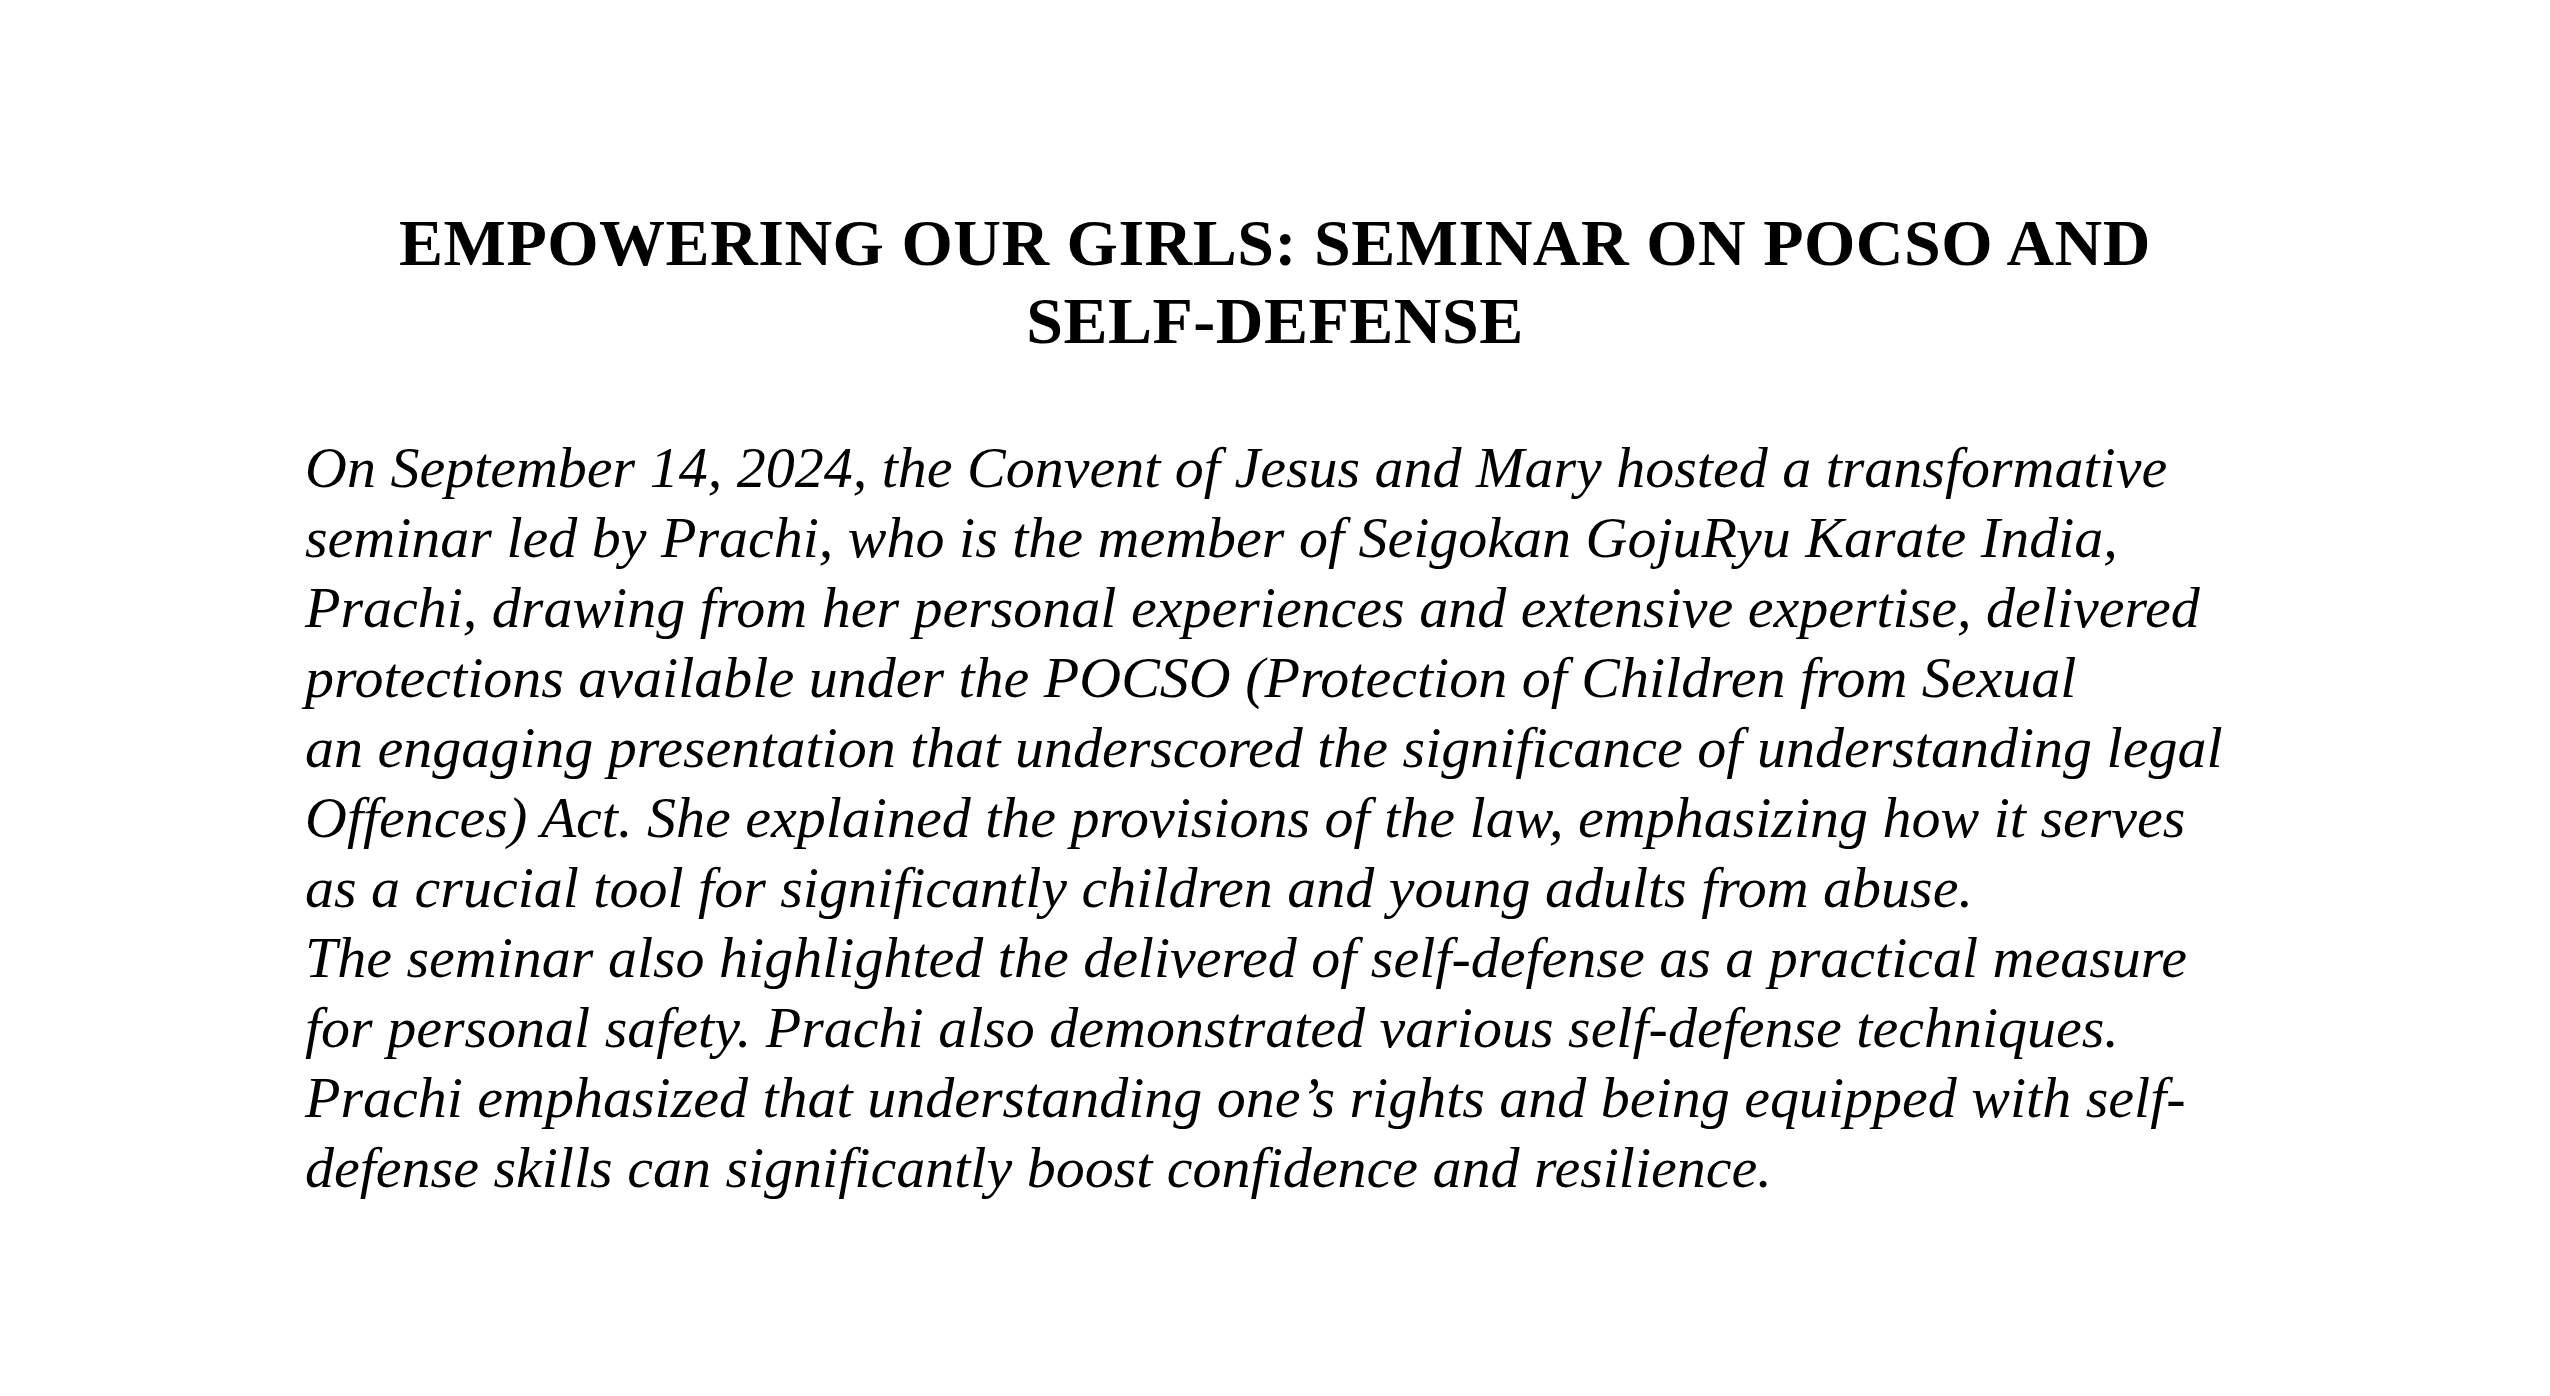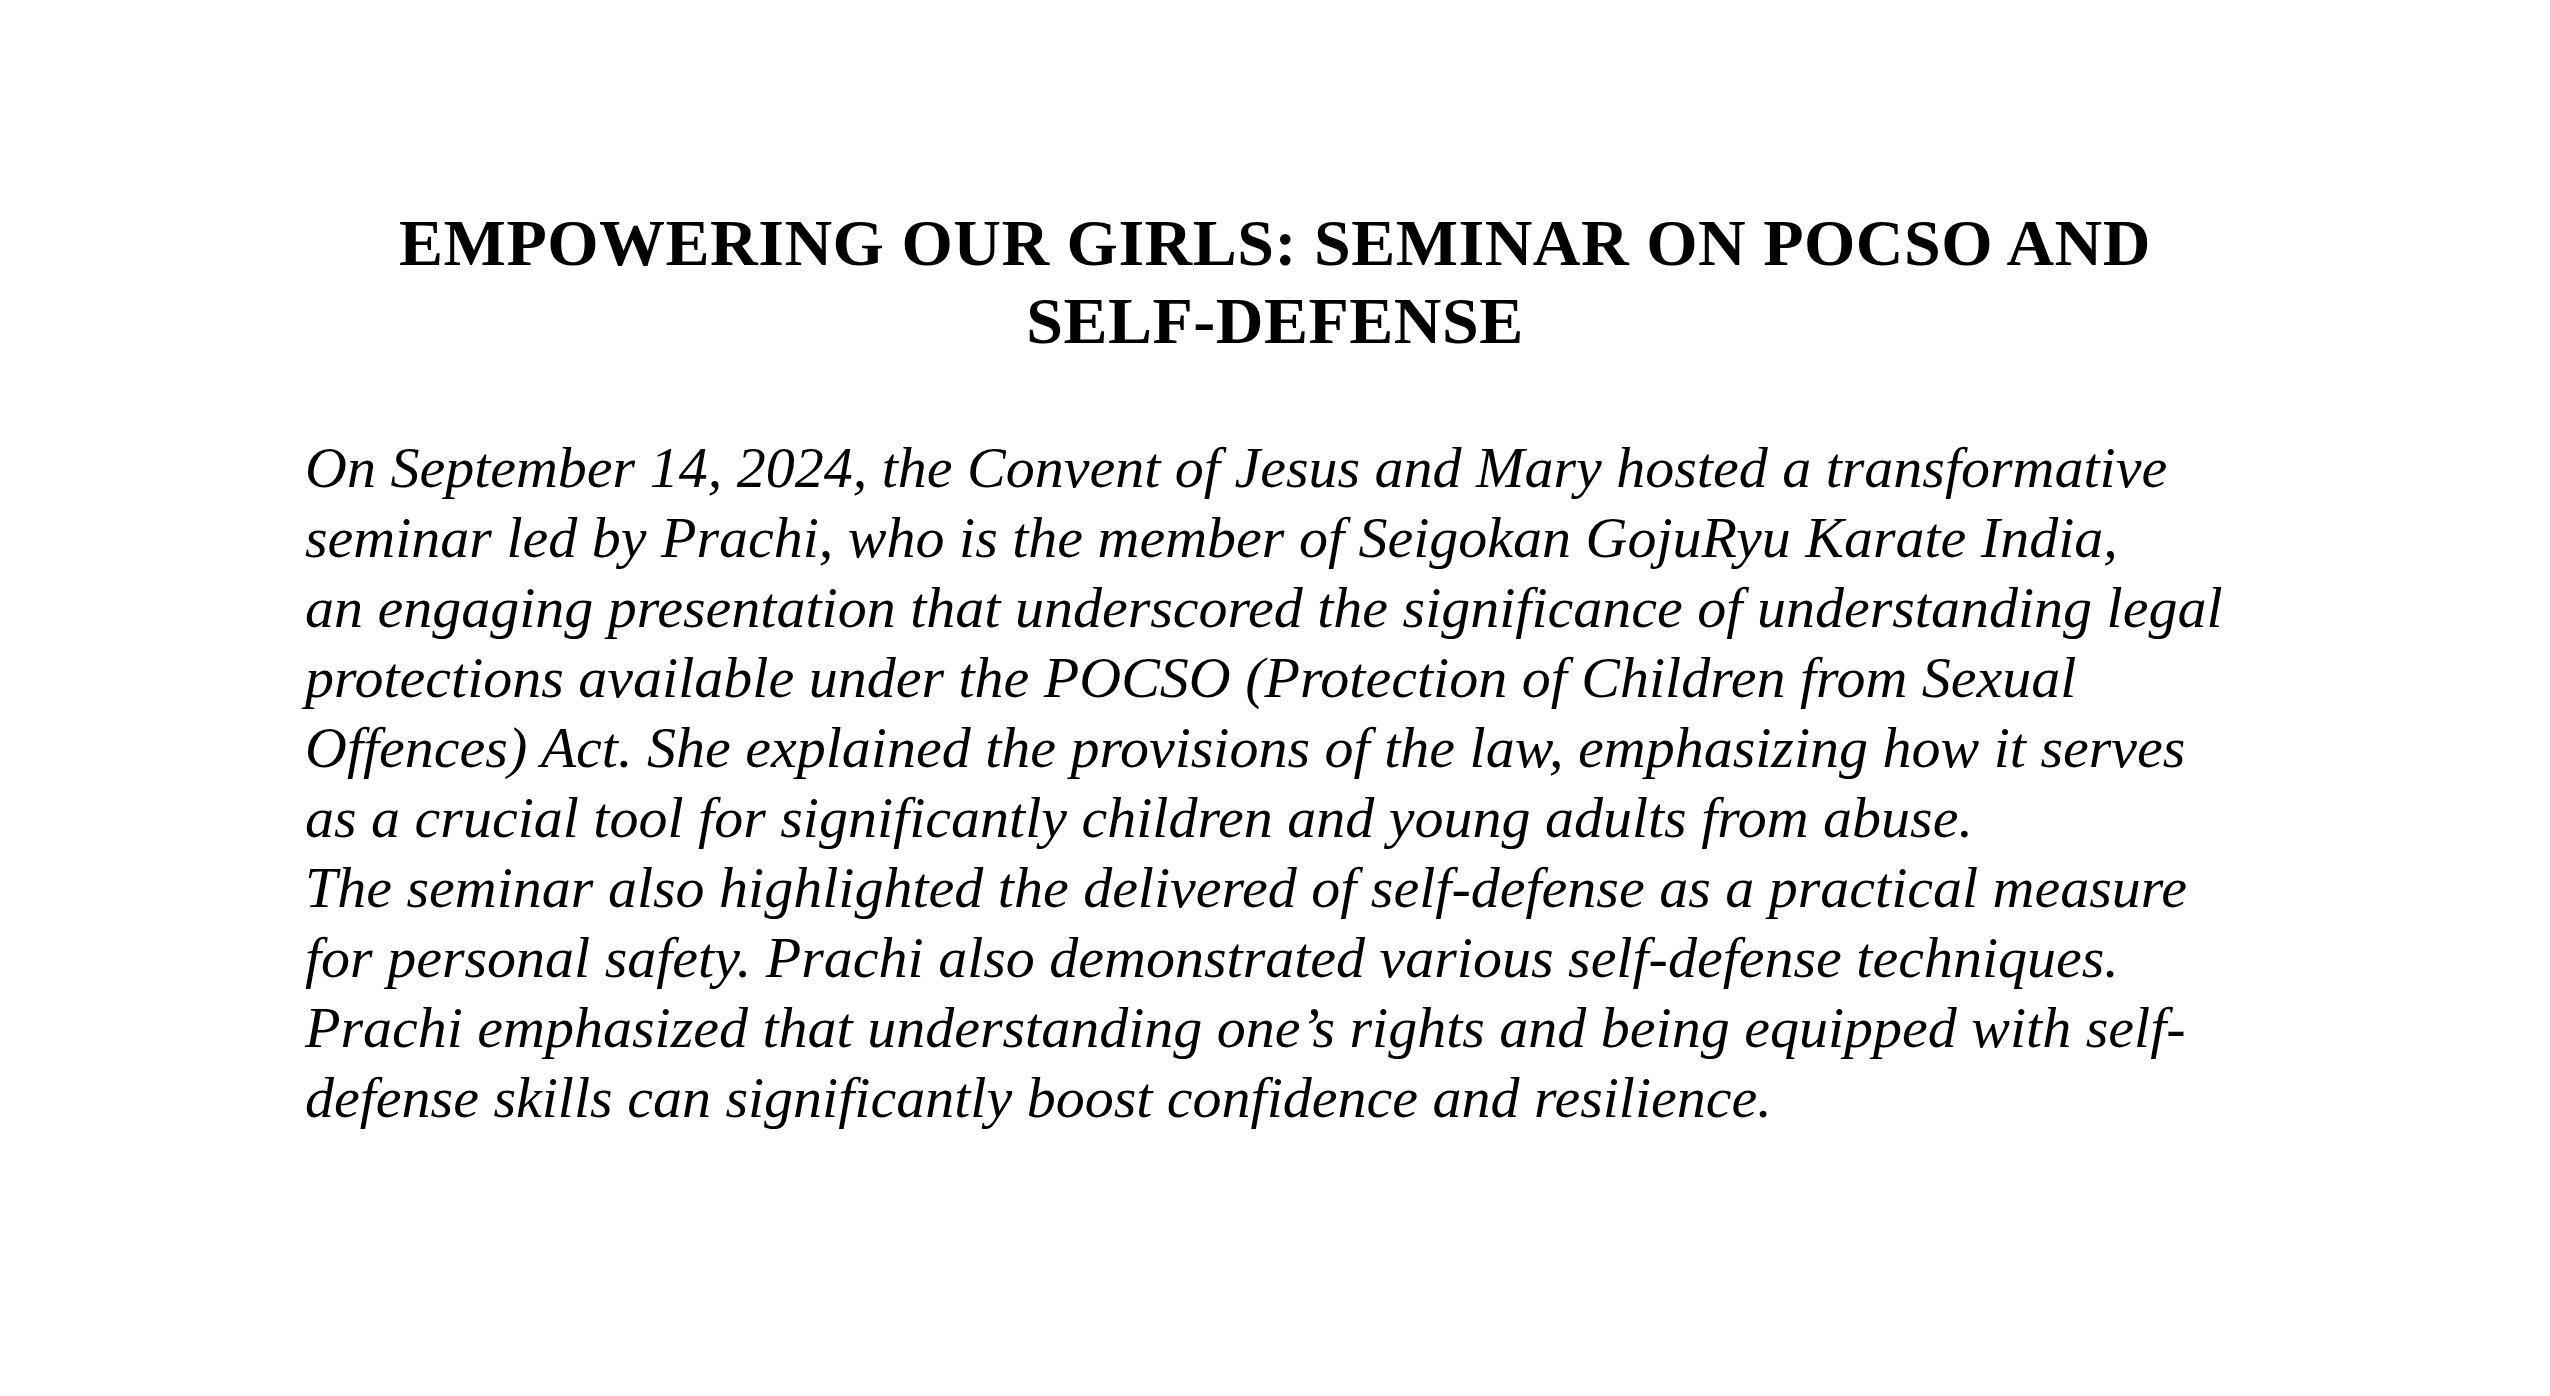--- a/index.html
+++ b/index.html
@@ -47,22 +47,23 @@
 <div class="page">
 
   <div class="doc-title">
     <div class="title-line">EMPOWERING OUR GIRLS: SEMINAR ON POCSO AND</div>
     <div class="title-line">SELF-DEFENSE</div>
   </div>
 
   <div class="doc-body">
     <div class="body-line">On September 14, 2024, the Convent of Jesus and Mary hosted a transformative</div>
     <div class="body-line">seminar led by Prachi, who is the member of Seigokan GojuRyu Karate India,</div>
+    <div class="body-line">Prachi, drawing from her personal experiences and extensive expertise, delivered</div>
+    <div class="body-line">protections available under the POCSO (Protection of Children from Sexual</div>
     <div class="body-line">an engaging presentation that underscored the significance of understanding legal</div>
-    <div class="body-line">protections available under the POCSO (Protection of Children from Sexual</div>
     <div class="body-line">Offences) Act. She explained the provisions of the law, emphasizing how it serves</div>
     <div class="body-line">as a crucial tool for significantly children and young adults from abuse.</div>
     <div class="body-line">The seminar also highlighted the delivered of self-defense as a practical measure</div>
     <div class="body-line">for personal safety. Prachi also demonstrated various self-defense techniques.</div>
     <div class="body-line">Prachi emphasized that understanding one’s rights and being equipped with self-</div>
     <div class="body-line">defense skills can significantly boost confidence and resilience.</div>
   </div>
 
 </div>
 

